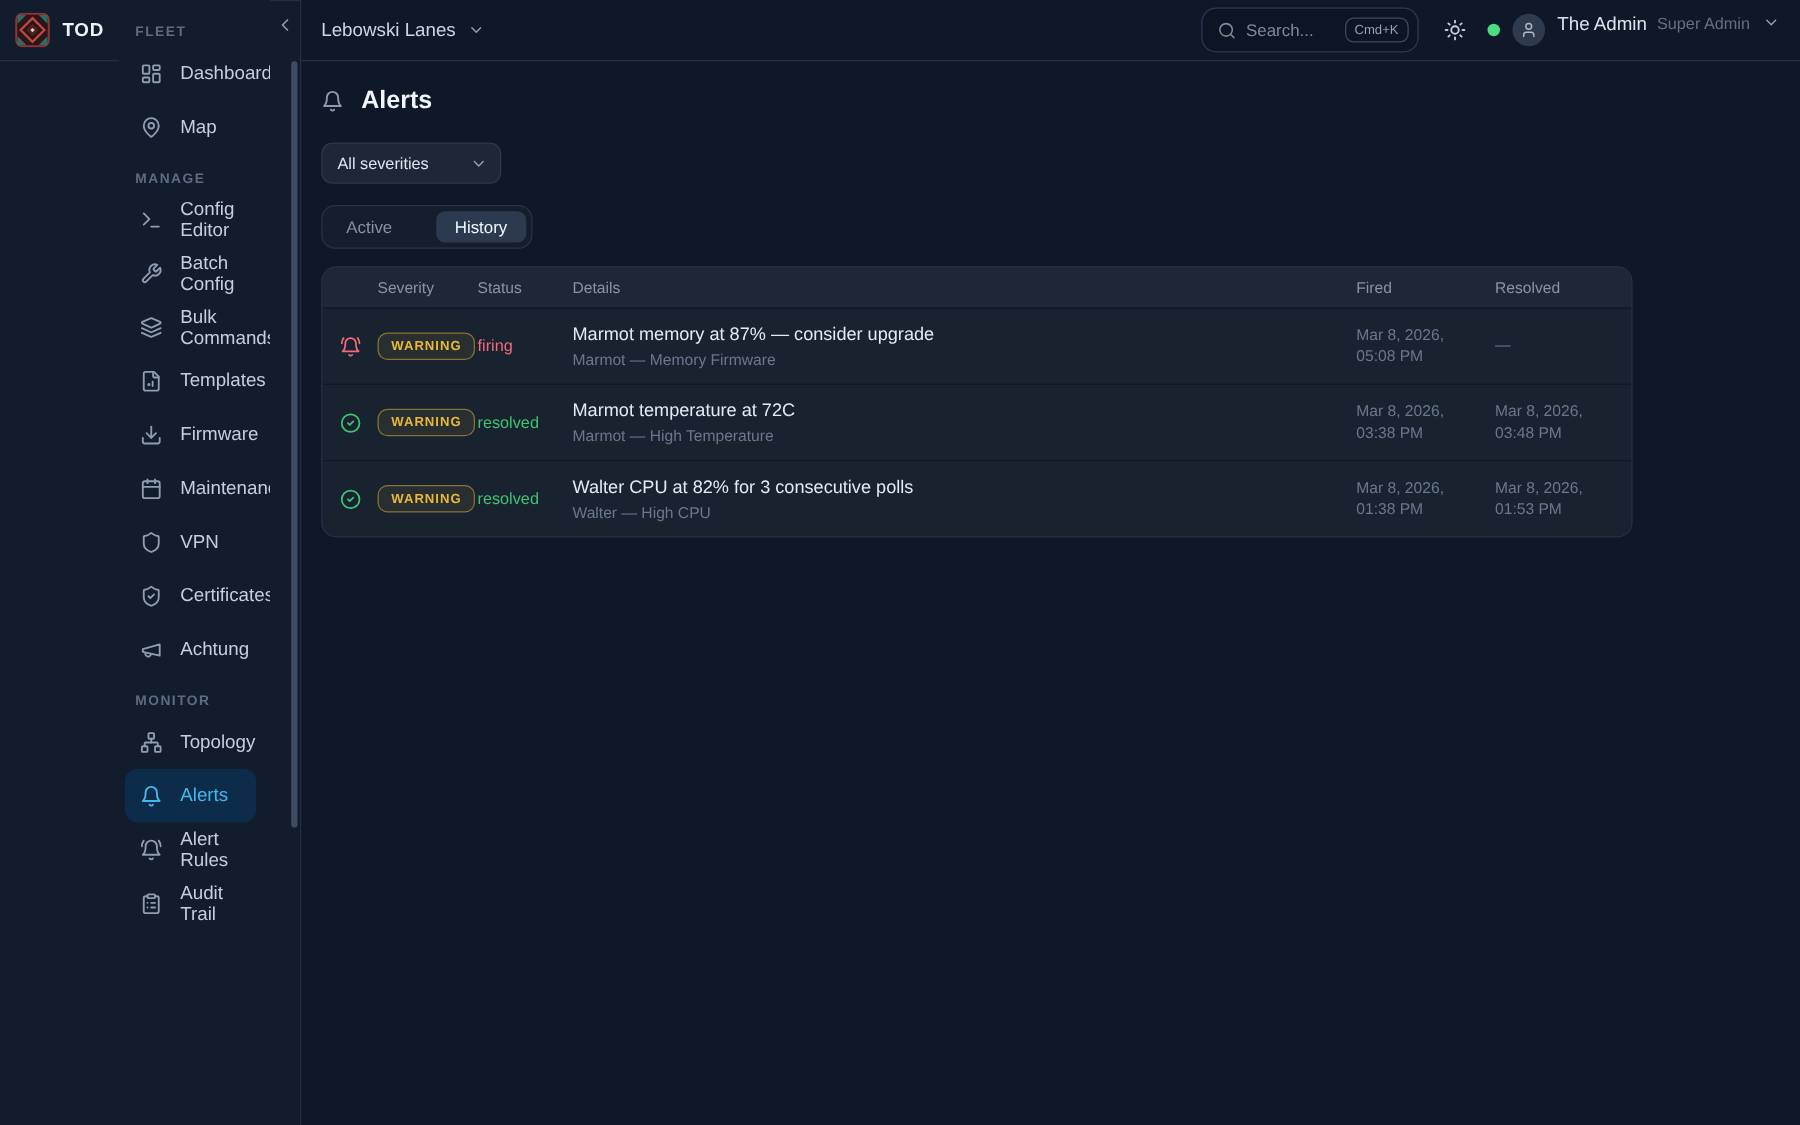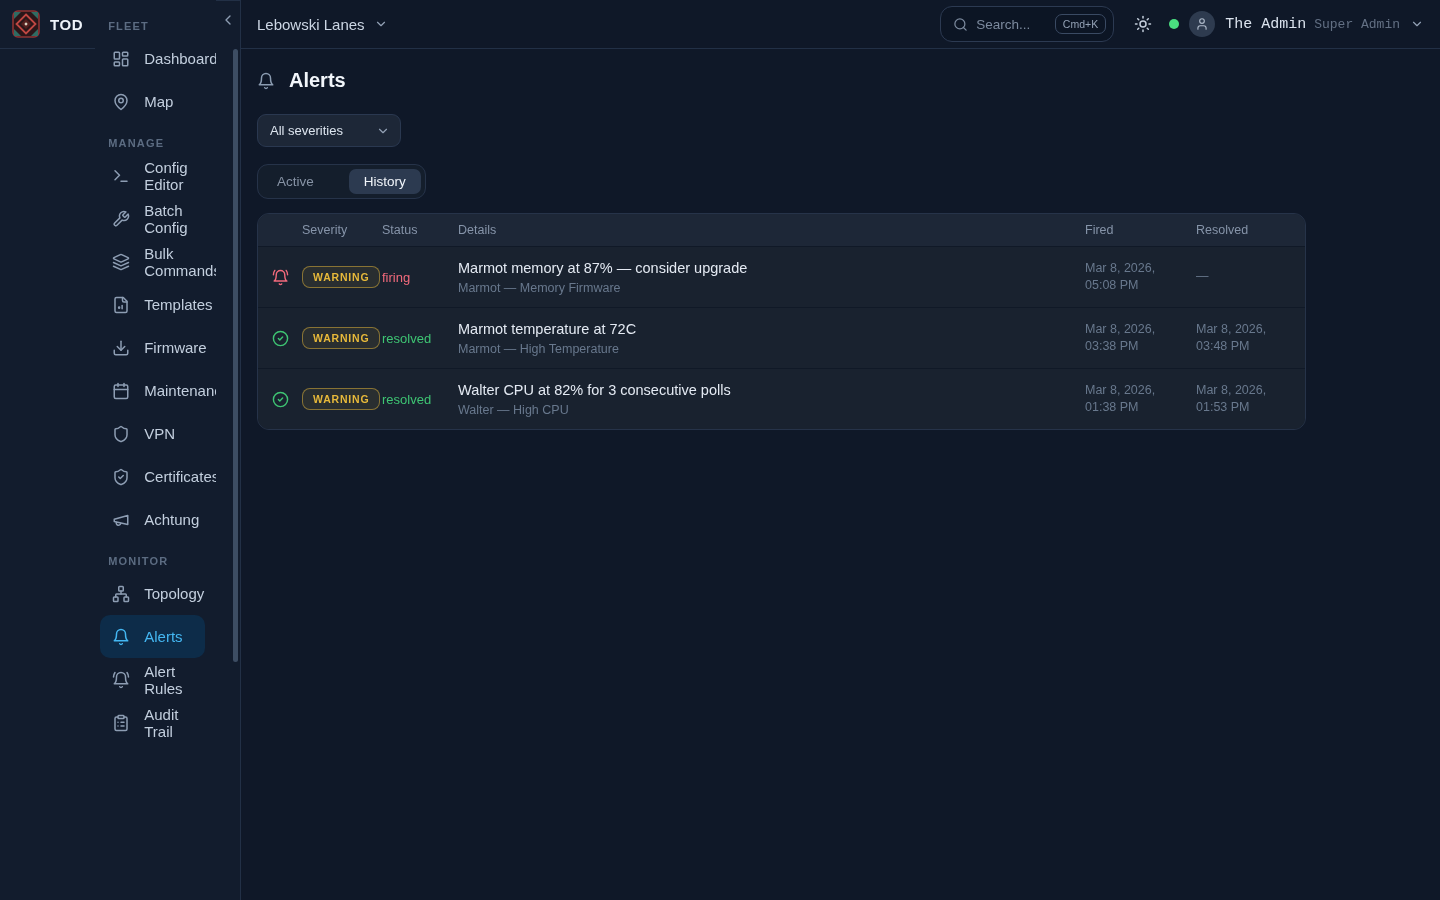--- a/index.html
+++ b/index.html
@@ -42,22 +42,22 @@
   .search-box { width:174px; height:36px; border:1px solid #2c3a52; border-radius:12px;
                 background:rgba(9,16,30,.35); display:flex; align-items:center; gap:8px;
                 padding:0 7px 0 12px; cursor:pointer; font-family:inherit; }
   .search-icon { width:15px; height:15px; color:#7c8a9e; flex:none; display:flex; }
   .search-text { flex:1; text-align:left; font-size:13.5px; color:#7c8a9e; }
   .kbd { border:1px solid #3a4a63; border-radius:7px; padding:3px 7px; font-size:10.5px;
          color:#93a1b5; white-space:nowrap; }
   .theme-toggle { margin-left:20px; width:18px; height:18px; background:none; border:none;
                   color:#c4cedc; cursor:pointer; padding:0; display:flex; }
   .status-dot { width:10px; height:10px; border-radius:50%; margin-left:17px; }
-  .user-menu { display:flex; align-items:center; margin-left:10px; background:none; border:none;
-               cursor:pointer; font-family:Liberation Mono, monospace; }
+  .user-menu { display:flex; margin-left:10px; background:none; border:none;
+               cursor:pointer; font-family:Liberation Sans, sans-serif; }
   .avatar { width:26px; height:26px; border-radius:50%; background:#2e3b4f; color:#aeb9c9;
             display:flex; align-items:center; justify-content:center; }
   .avatar .icon { width:14px; height:14px; display:flex; }
   .user-name { margin-left:10px; font-size:15px; color:#dbe3ee; }
   .user-role { margin-left:8px; font-size:13px; color:#637084; }
   .user-menu .chev { margin-left:10px; }
 
   
   .content { flex:1; padding:20px 16px; }
   .page-header { display:flex; align-items:center; gap:14px; }

